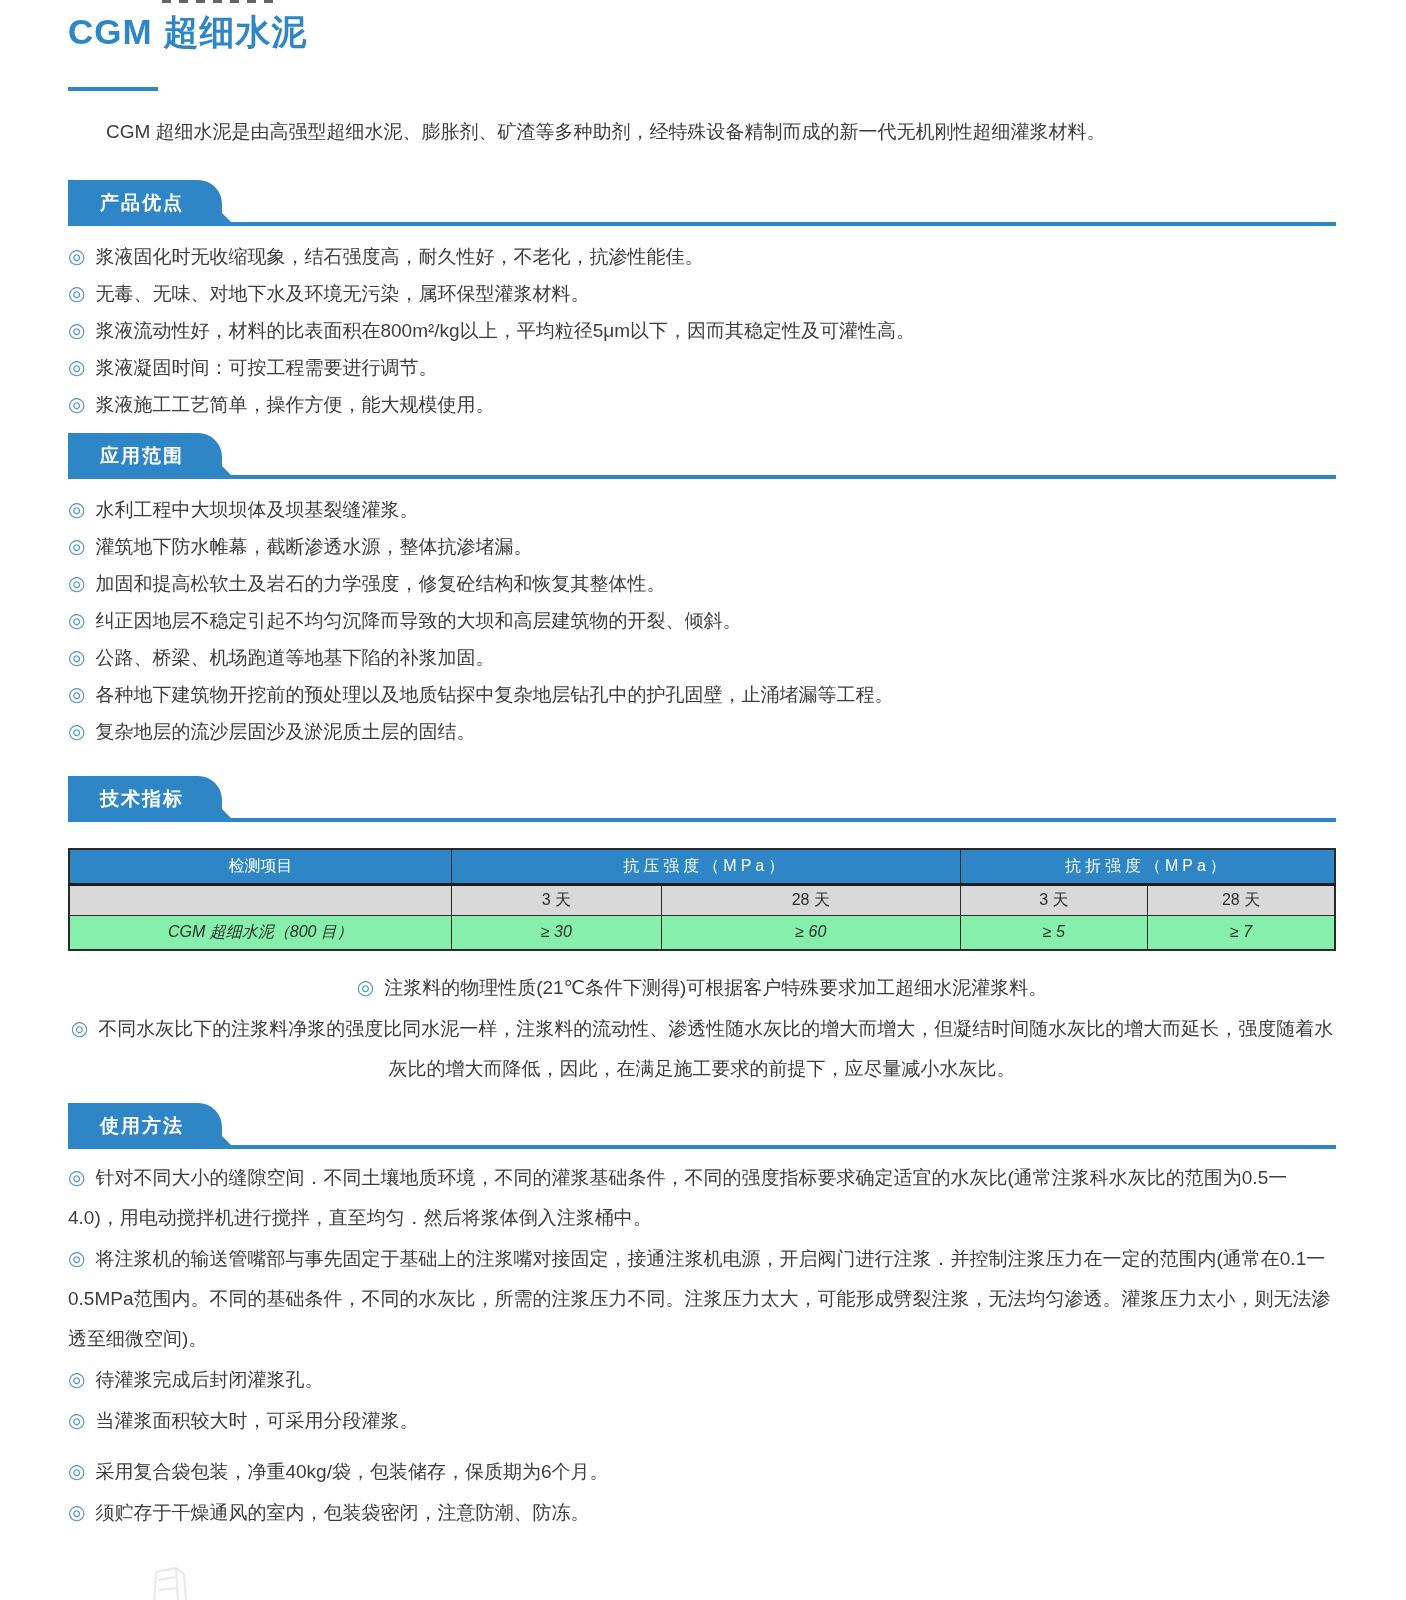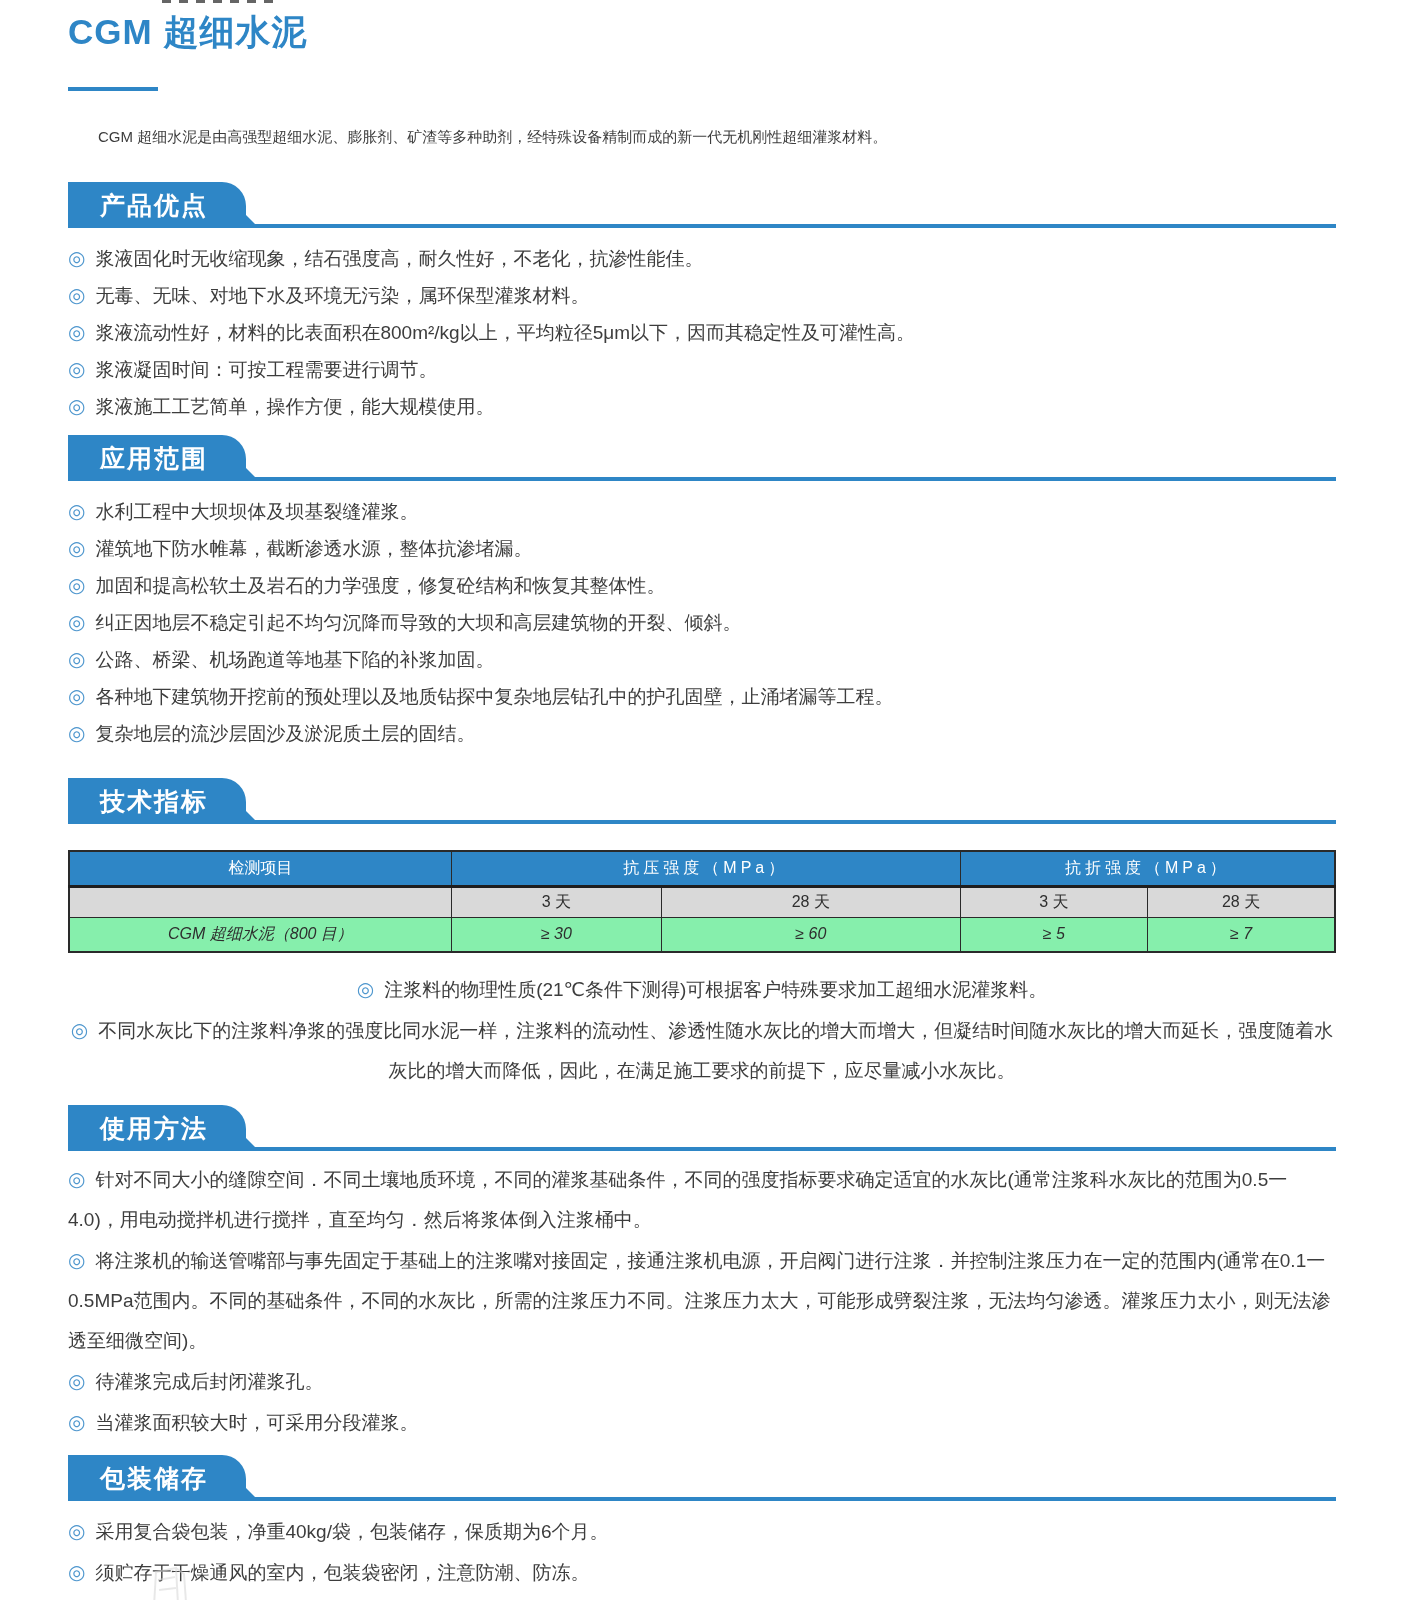--- a/index.html
+++ b/index.html
@@ -36,22 +36,22 @@
     font-weight:bold;
     color:var(--accent);
     letter-spacing:1px;
     line-height:1.25;
   }
   .title-rule{
     width:90px;height:4px;background:var(--accent);
     margin-top:33px;
   }
   .intro{
-    margin-top:34px;
-    font-size:15px;
+    margin-top:26px;
+    font-size:19px;
     line-height:1.55;
     text-indent:2em;
     color:var(--text);
   }
   
   .banner-row{
     position:relative;
     height:46px;
   }
   .banner-rule{
@@ -67,21 +67,21 @@
     color:#fff;
   }
   .banner::after{
     content:"";
     position:absolute;right:-13px;bottom:0;
     width:0;height:0;
     border-left:13px solid var(--accent);
     border-top:13px solid transparent;
   }
   .banner-text{
-    font-size:25px;font-weight:bold;letter-spacing:2px;color:#fff;
+    font-size:19px;font-weight:bold;letter-spacing:2px;color:#fff;
   }
   
   ul.bullets{
     list-style:none;
     margin-top:12px;
   }
   ul.bullets li{
     font-size:19px;
     line-height:36px;
     color:var(--text);
@@ -232,26 +232,20 @@
     </div>
     <ul class="bullets loose" style="margin-top:8px;">
         <li><span class="bullet">◎</span><span>针对不同大小的缝隙空间．不同土壤地质环境，不同的灌浆基础条件，不同的强度指标要求确定适宜的水灰比(通常注浆科水灰比的范围为0.5一4.0)，用电动搅拌机进行搅拌，直至均匀．然后将浆体倒入注浆桶中。</span></li>
         <li><span class="bullet">◎</span><span>将注浆机的输送管嘴部与事先固定于基础上的注浆嘴对接固定，接通注浆机电源，开启阀门进行注浆．并控制注浆压力在一定的范围内(通常在0.1一0.5MPa范围内。不同的基础条件，不同的水灰比，所需的注浆压力不同。注浆压力太大，可能形成劈裂注浆，无法均匀渗透。灌浆压力太小，则无法渗透至细微空间)。</span></li>
         <li><span class="bullet">◎</span><span>待灌浆完成后封闭灌浆孔。</span></li>
         <li><span class="bullet">◎</span><span>当灌浆面积较大时，可采用分段灌浆。</span></li>
       </ul>
   </section>
 
   <section>
-    <div class="banner-row" style="margin-top:12px;">
-      <div class="banner-rule"></div>
-      <div class="banner">
-        <span class="banner-text">包装储存</span>
-      </div>
-    </div>
     <ul class="bullets loose" style="margin-top:10px;">
         <li><span class="bullet">◎</span><span>采用复合袋包装，净重40kg/袋，包装储存，保质期为6个月。</span></li>
         <li><span class="bullet">◎</span><span>须贮存于干燥通风的室内，包装袋密闭，注意防潮、防冻。</span></li>
       </ul>
   </section>
 
   <svg class="watermark" width="52" height="40" viewBox="0 0 52 40">
     <g fill="none" stroke="#d7d7d7" stroke-width="2">
       <path d="M14 6 L34 2 L36 38 L12 40 Z"></path>
       <path d="M16 14 L33 11"></path>

